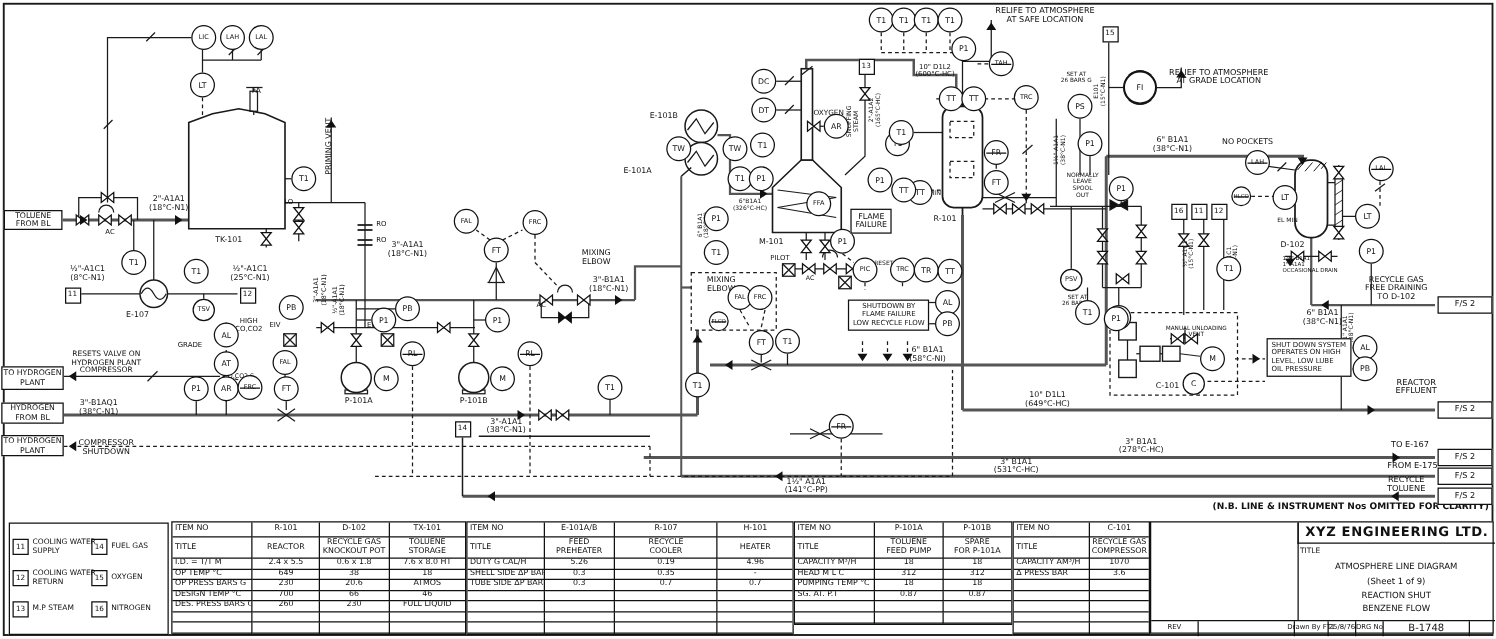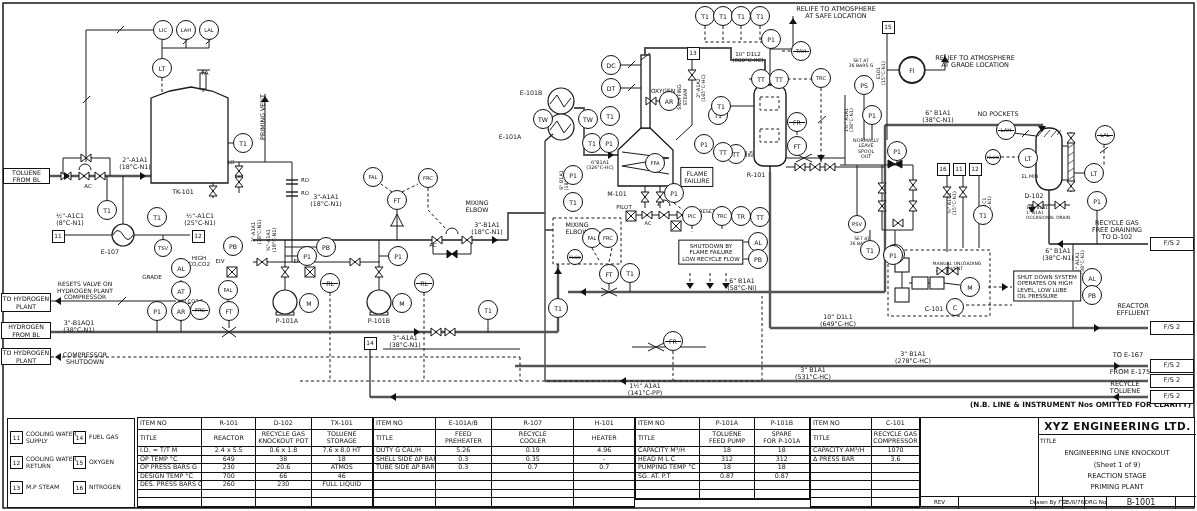--- a/index.html
+++ b/index.html
@@ -313,32 +313,32 @@
       <path d="M1092,274 L1086,278 L1092,282 Z" fill="#111" stroke="none"></path>
       <path d="M1092,291 L1086,295 L1092,299 Z" fill="#111" stroke="none"></path>
       <path d="M1028,207 L1032,213 L1036,207 Z" fill="#111" stroke="none"></path>
       <path d="M1114,362 L1120,366 L1114,370 Z" fill="#111" stroke="none"></path>
     </svg>
   <div id="nb-note">(N.B. LINE &amp; INSTRUMENT Nos OMITTED FOR CLARITY)</div>
 
   <div id="titleblock">
     <div class="cell" id="tb-company">XYZ ENGINEERING LTD.</div>
     <div class="cell" id="tb-titlelabel">TITLE</div>
-    <div class="tb-line" style="top:31px">ENGINEERING LINE KNOCKOUT</div>
+    <div class="tb-line" style="top:31px">ATMOSPHERE LINE DIAGRAM</div>
     <div class="tb-line" style="top:43px">(Sheet 1 of 9)</div>
-    <div class="tb-line" style="top:54px">REACTION STAGE</div>
-    <div class="tb-line" style="top:65px">PRIMING PLANT</div>
+    <div class="tb-line" style="top:54px">REACTION SHUT</div>
+    <div class="tb-line" style="top:65px">BENZENE FLOW</div>
     <div id="tb-vline"></div>
     <div id="tb-strip">
       <div style="width:38px">REV</div>
       <div style="width:77px"></div>
       <div style="width:27px"><span>Drawn By</span>&nbsp;<span>FT1</span></div>
       <div style="width:22px"><span>25/8/76</span></div>
       <div style="width:22px">DRG No</div>
-      <div style="width:69px;font-size:8px">B-1001</div>
+      <div style="width:69px;font-size:8px">B-1748</div>
       <div style="width:20px;border-right:none"></div>
     </div>
   </div>
 
   <div class="legendbox"></div>
 <div class="inst" style="left: 153px; top: 20px; width: 20px; height: 20px; font-size: 5.2px;">
       <span>LIC</span>
     </div>
     <div class="inst" style="left: 176px; top: 20px; width: 20px; height: 20px; font-size: 5.2px;">
       <span>LAH</span>

